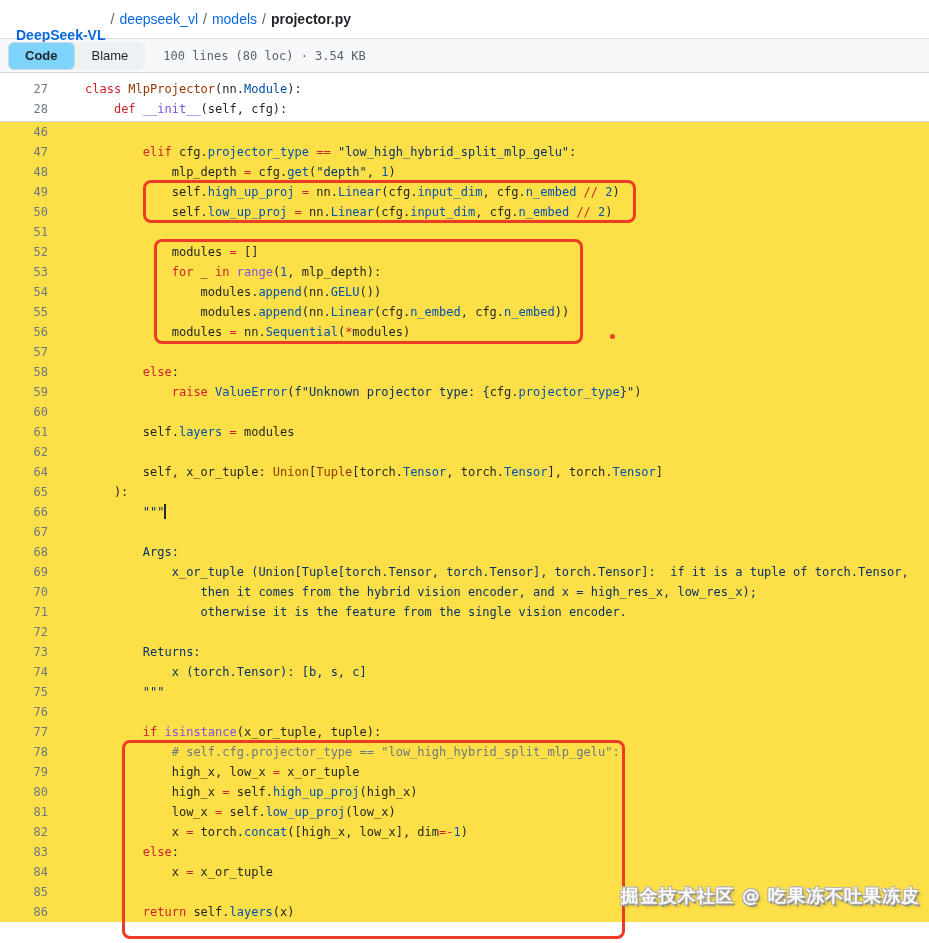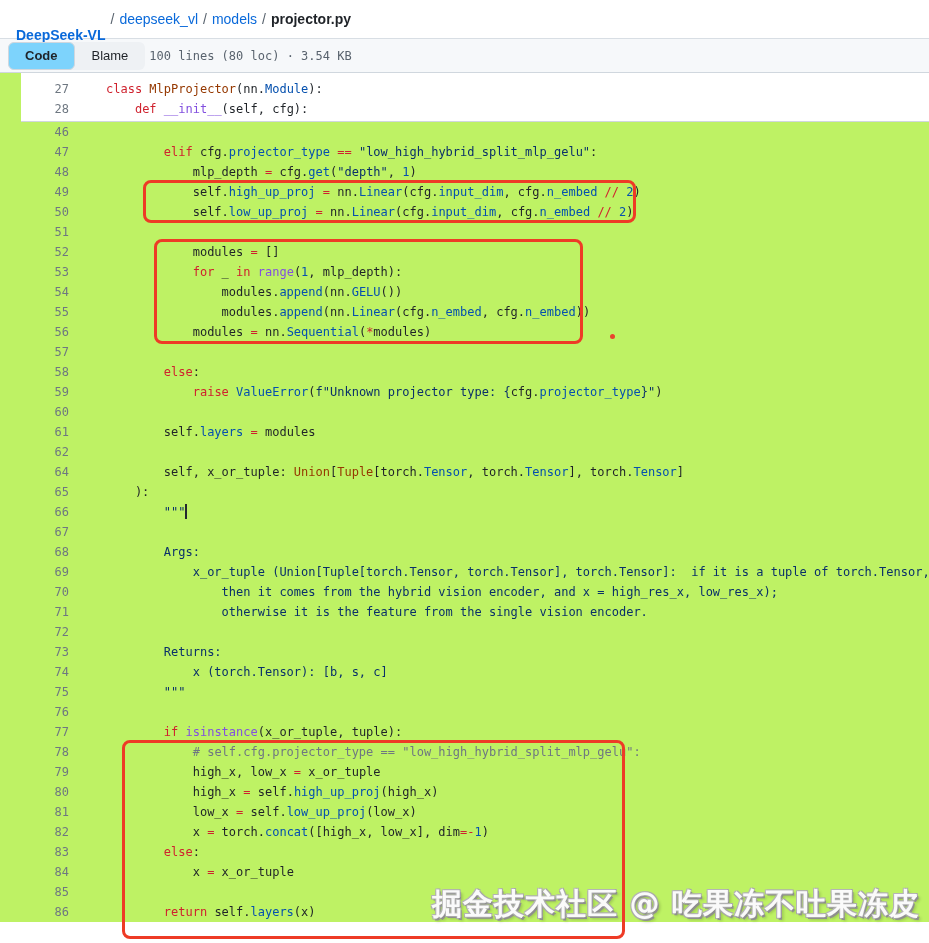--- a/index.html
+++ b/index.html
@@ -14,42 +14,42 @@
   .crumb-file{font-weight:700;color:#1f2328;}
 
   
   .toolbar{height:33px;background:#f6f8fa;border-top:1px solid #d8dee4;border-bottom:1px solid #d0d7de;
     display:flex;align-items:center;padding:0 8px;}
   .seg{display:inline-flex;background:#eef1f4;border-radius:6px;align-items:center;}
   .seg-btn{height:28px;display:inline-flex;align-items:center;padding:0 16px;font-size:13px;
     color:#1f2328;border-radius:6px;border:1px solid transparent;background:transparent;cursor:pointer;
     font-family:"Liberation Sans",sans-serif;}
   .seg-btn.active{background:#7dd3fc;border:1px solid #d0d7de;font-weight:700;}
-  .code-meta{font-family:"DejaVu Sans Mono",monospace;font-size:12px;color:#59636e;margin-left:4px;}
+  .code-meta{font-family:"DejaVu Sans Mono",monospace;font-size:12px;color:#59636e;margin-left:18px;}
 
   
-  .code-area{background:#bef264;padding-left:21px;}
+  .code-area{background:#fde047;}
   .sticky{padding:6px 0 2px 0;border-bottom:1px solid #d0d7de;background:#fff;}
   .code-row{position:relative;display:flex;height:20px;line-height:20px;
     font-family:"DejaVu Sans Mono",monospace;font-size:12px;white-space:pre;}
   .gutter{width:48px;flex:none;text-align:right;color:#6e7781;font-size:12px;cursor:pointer;}
   .code-text{padding-left:37px;color:#1f2328;}
   .tk-k{color:#cf222e}.tk-e{color:#953800}.tk-f{color:#8250df}.tk-c{color:#0550ae}
   .tk-s{color:#0a3069}.tk-m{color:#6e7781}.tk-p{color:#1f2328}
 
   .chevron{position:absolute;left:59px;top:5px;width:7px;height:7px;
     border-right:1.5px solid #59636e;border-bottom:1.5px solid #59636e;transform:rotate(45deg);cursor:pointer;}
   .cursor{display:inline-block;width:1.5px;height:15px;background:#24292f;vertical-align:middle;margin-top:-2px;}
 
   
   .annot-layer{position:absolute;left:0;top:0;width:929px;height:943px;pointer-events:none;}
   .annotation-box{position:absolute;border:3px solid #ee3b26;border-radius:8px;box-sizing:border-box;}
   .annotation-dot{position:absolute;border-radius:50%;background:#e8442e;}
 
-  .watermark{position:absolute;top:884px;right:9px;font-size:30px;font-weight:700;letter-spacing:1px;
+  .watermark{position:absolute;top:884px;right:9px;font-size:18px;font-weight:700;letter-spacing:1px;
     font-family:"DejaVu Sans",sans-serif;color:#fafafa;
     text-shadow:-1px -1px 0 #b5b5b5,1px -1px 0 #a9a9a9,-1px 1px 0 #a9a9a9,1.5px 1.5px 0 #8e8e8e,3px 3px 3px rgba(0,0,0,0.18);
     white-space:nowrap;}
 </style>
 </head>
 <body>
 
 <div class="page">
 
   <div class="breadcrumb">

